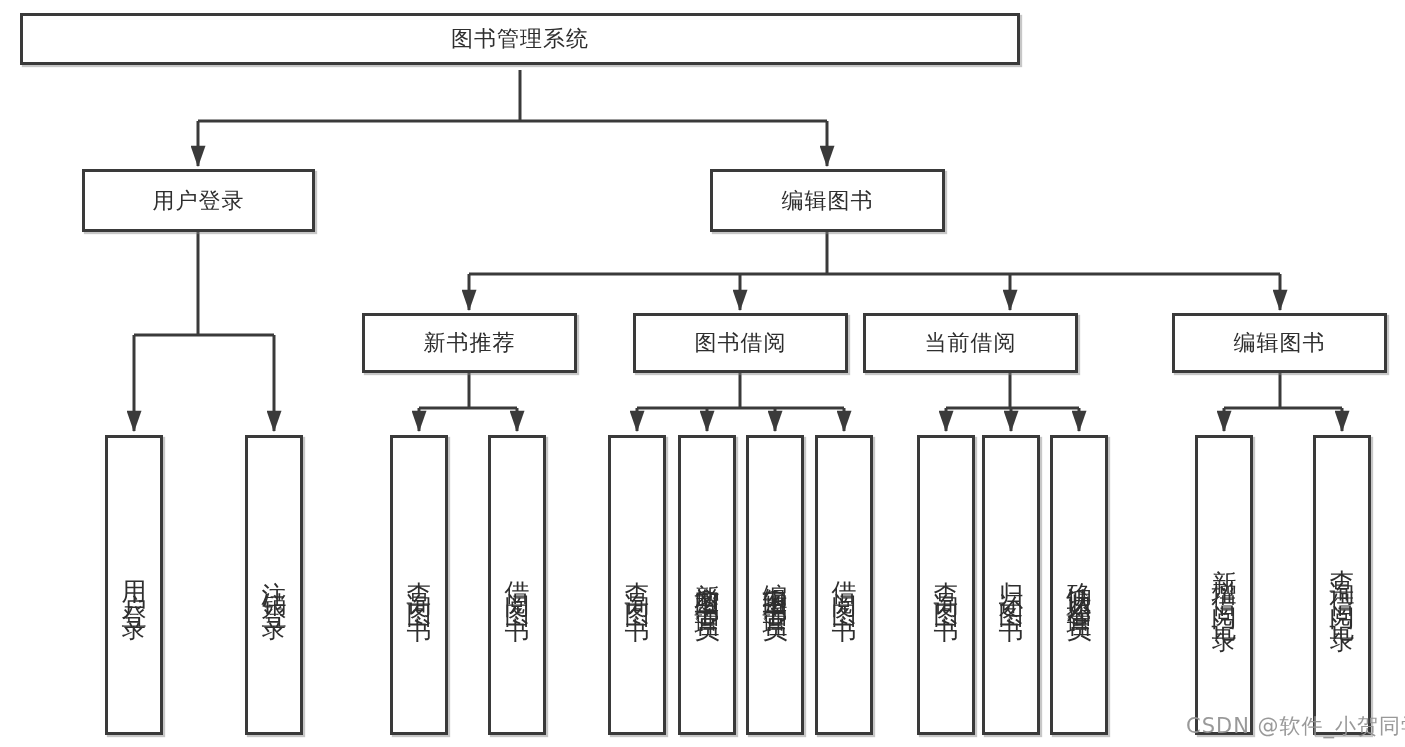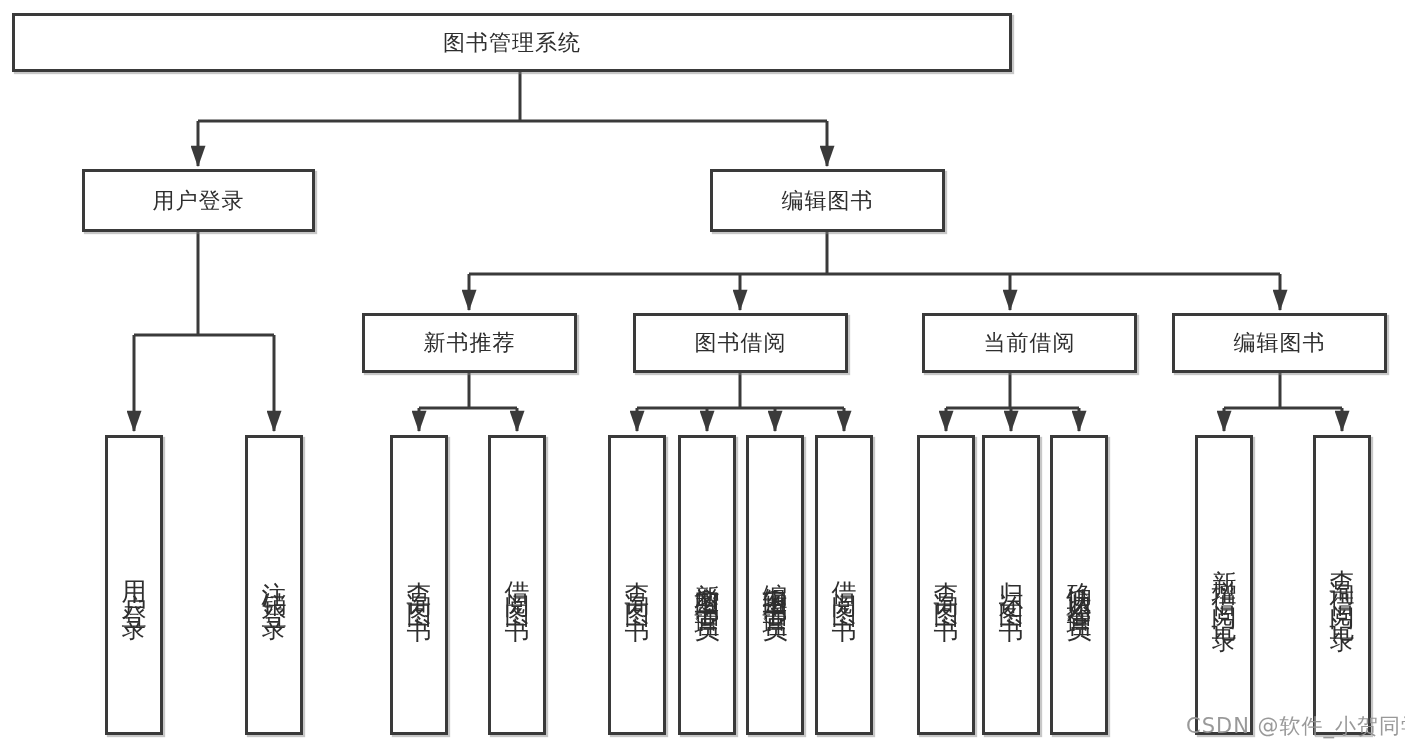--- a/index.html
+++ b/index.html
@@ -32,27 +32,27 @@
   .h-node { font-size: 22px; letter-spacing: 1px; }
   .v-node {
     writing-mode: vertical-lr;
     text-orientation: mixed;
     font-size: 25px;
     letter-spacing: 12px;
     line-height: 1;
   }
   .v-node.dense { letter-spacing: 5px; }
   
-  .root    { left: 12px;  top: 13px;  width: 1000px; height: 59px; }
+  .root    { left: 20px;  top: 13px;  width: 1000px; height: 52px; }
   .l2a     { left: 82px;  top: 169px; width: 233px;  height: 63px; }
   .l2b     { left: 710px; top: 169px; width: 235px;  height: 63px; }
   .l3      { top: 313px;  height: 60px; width: 215px; }
   .l3a     { left: 362px; }
   .l3b     { left: 633px; }
-  .l3c     { left: 922px; }
+  .l3c     { left: 863px; }
   .l3d     { left: 1172px; }
   .leaf    { top: 435px;  height: 300px; width: 58px; }
   .lf1  { left: 105px; }
   .lf2  { left: 245px; }
   .lf3  { left: 390px; }
   .lf4  { left: 488px; }
   .lf5  { left: 608px; }
   .lf6  { left: 678px; }
   .lf7  { left: 746px; }
   .lf8  { left: 815px; }

